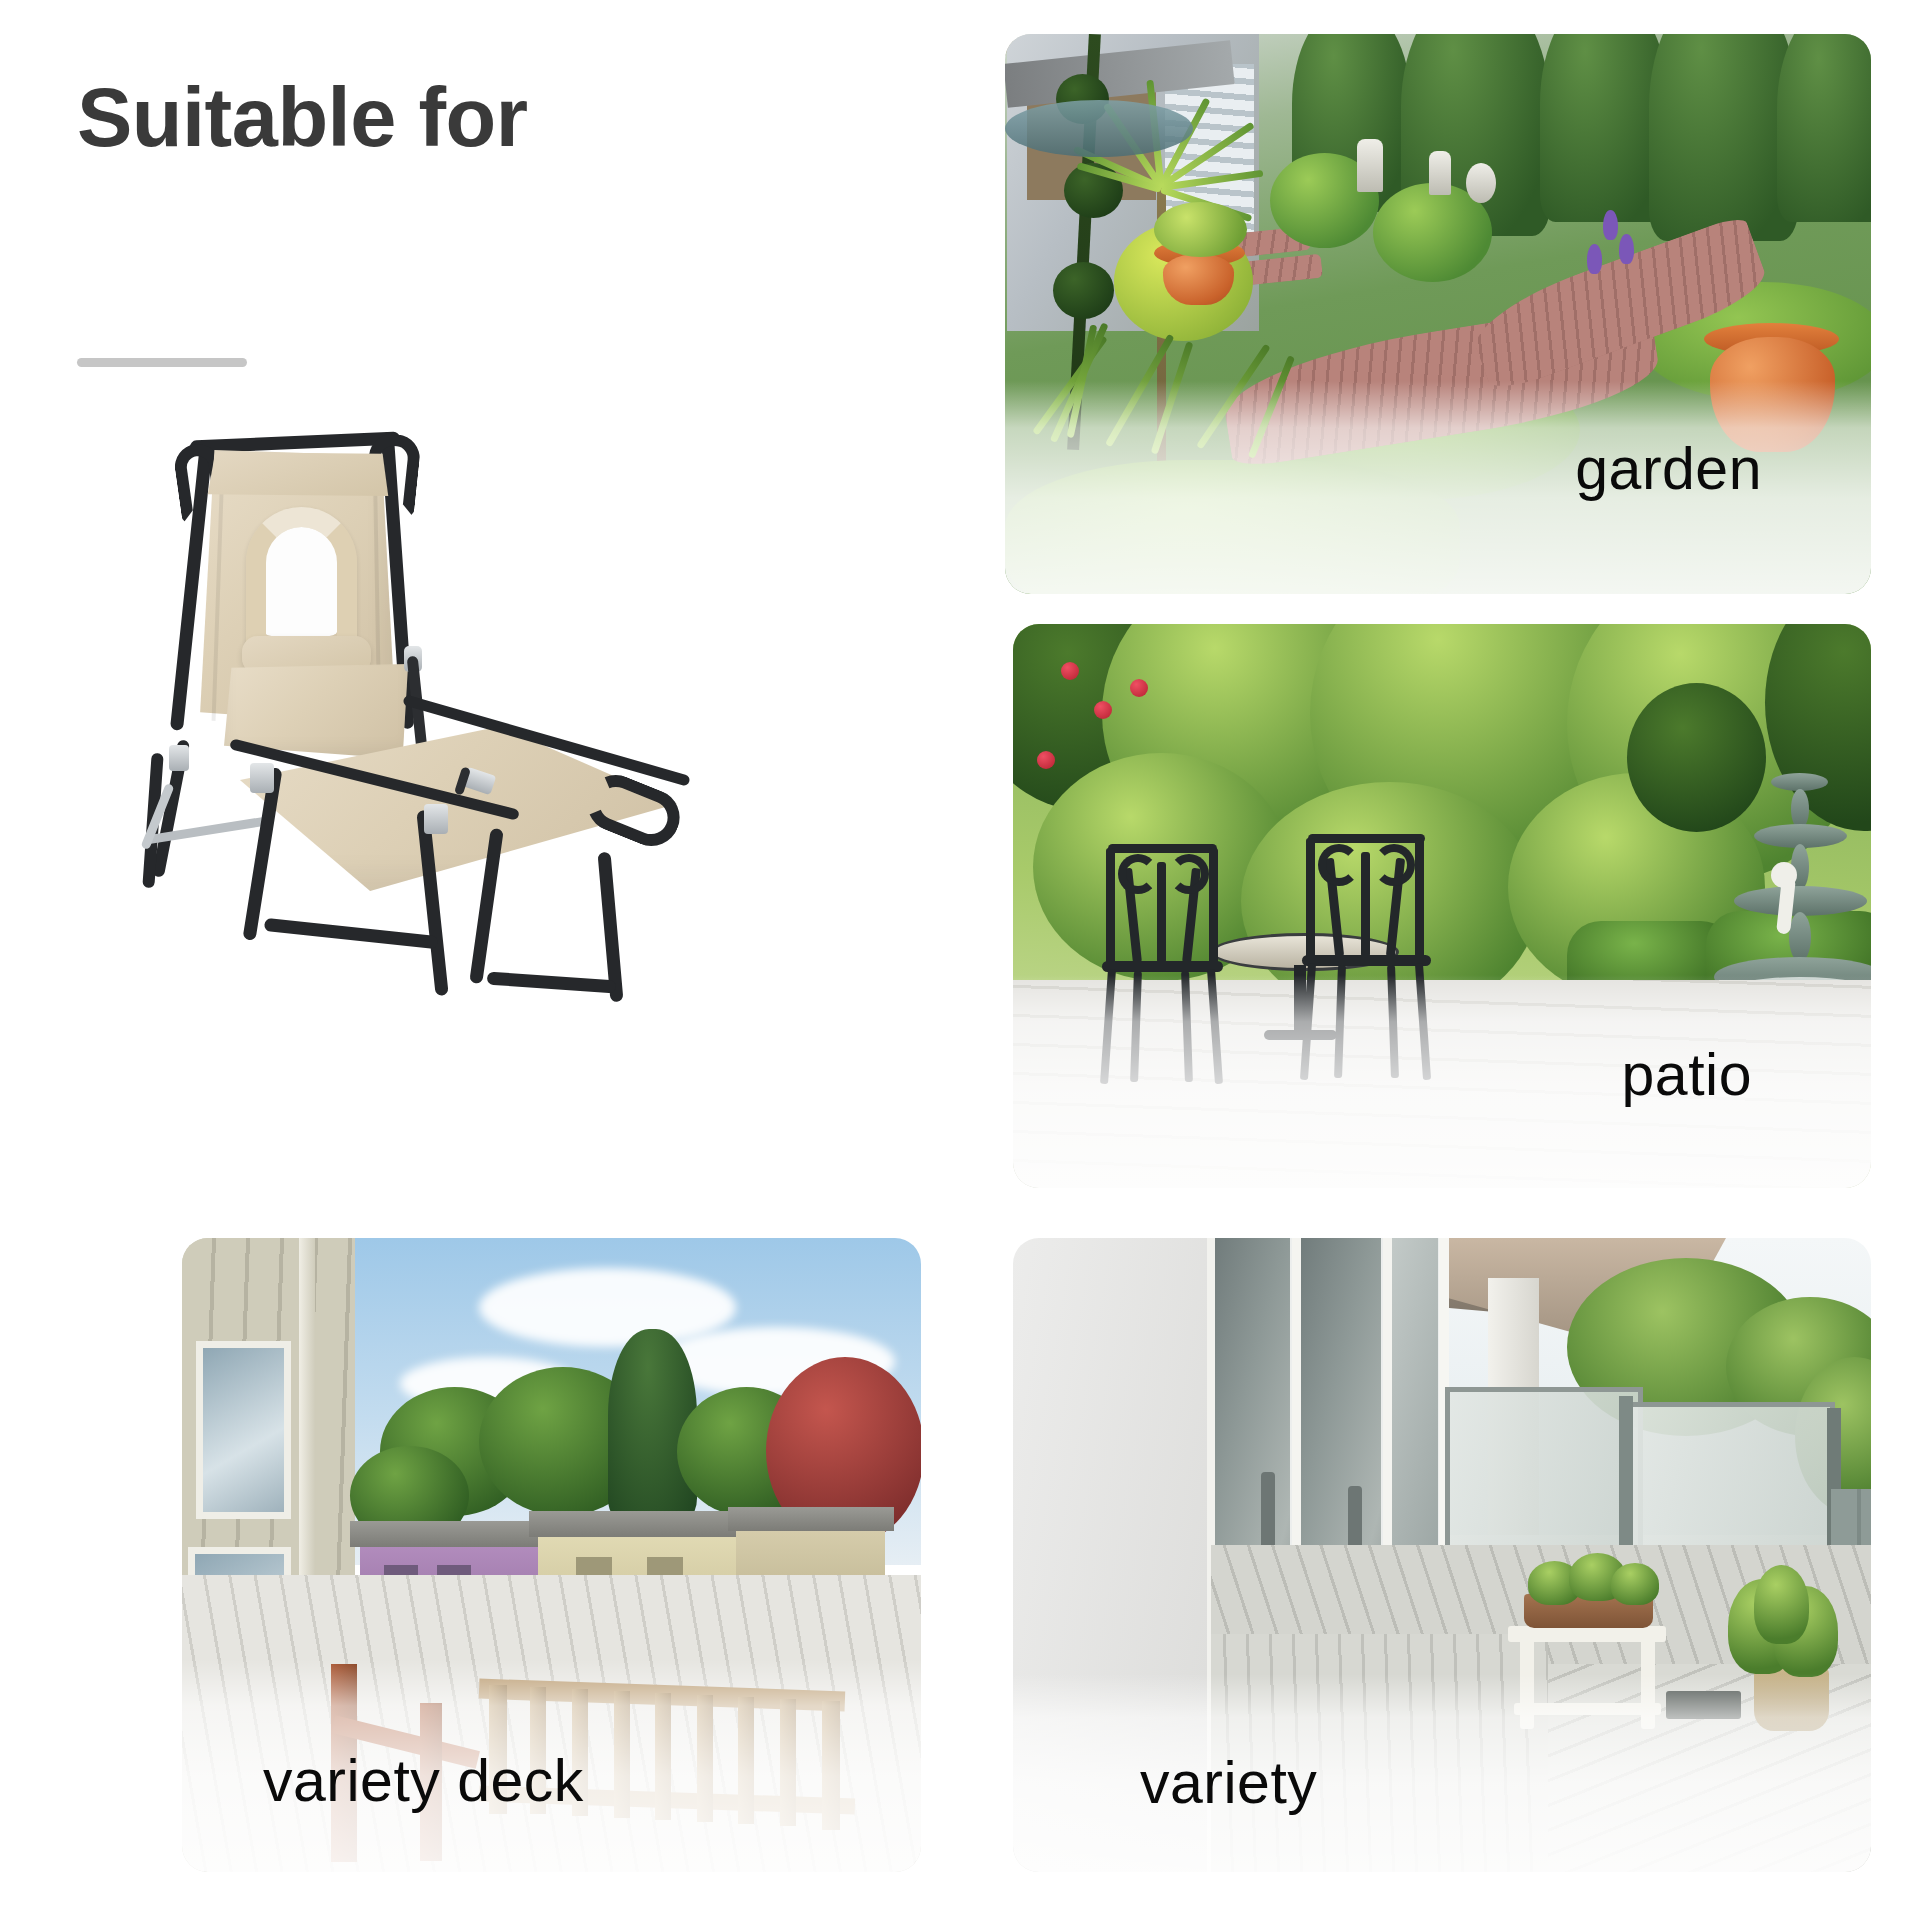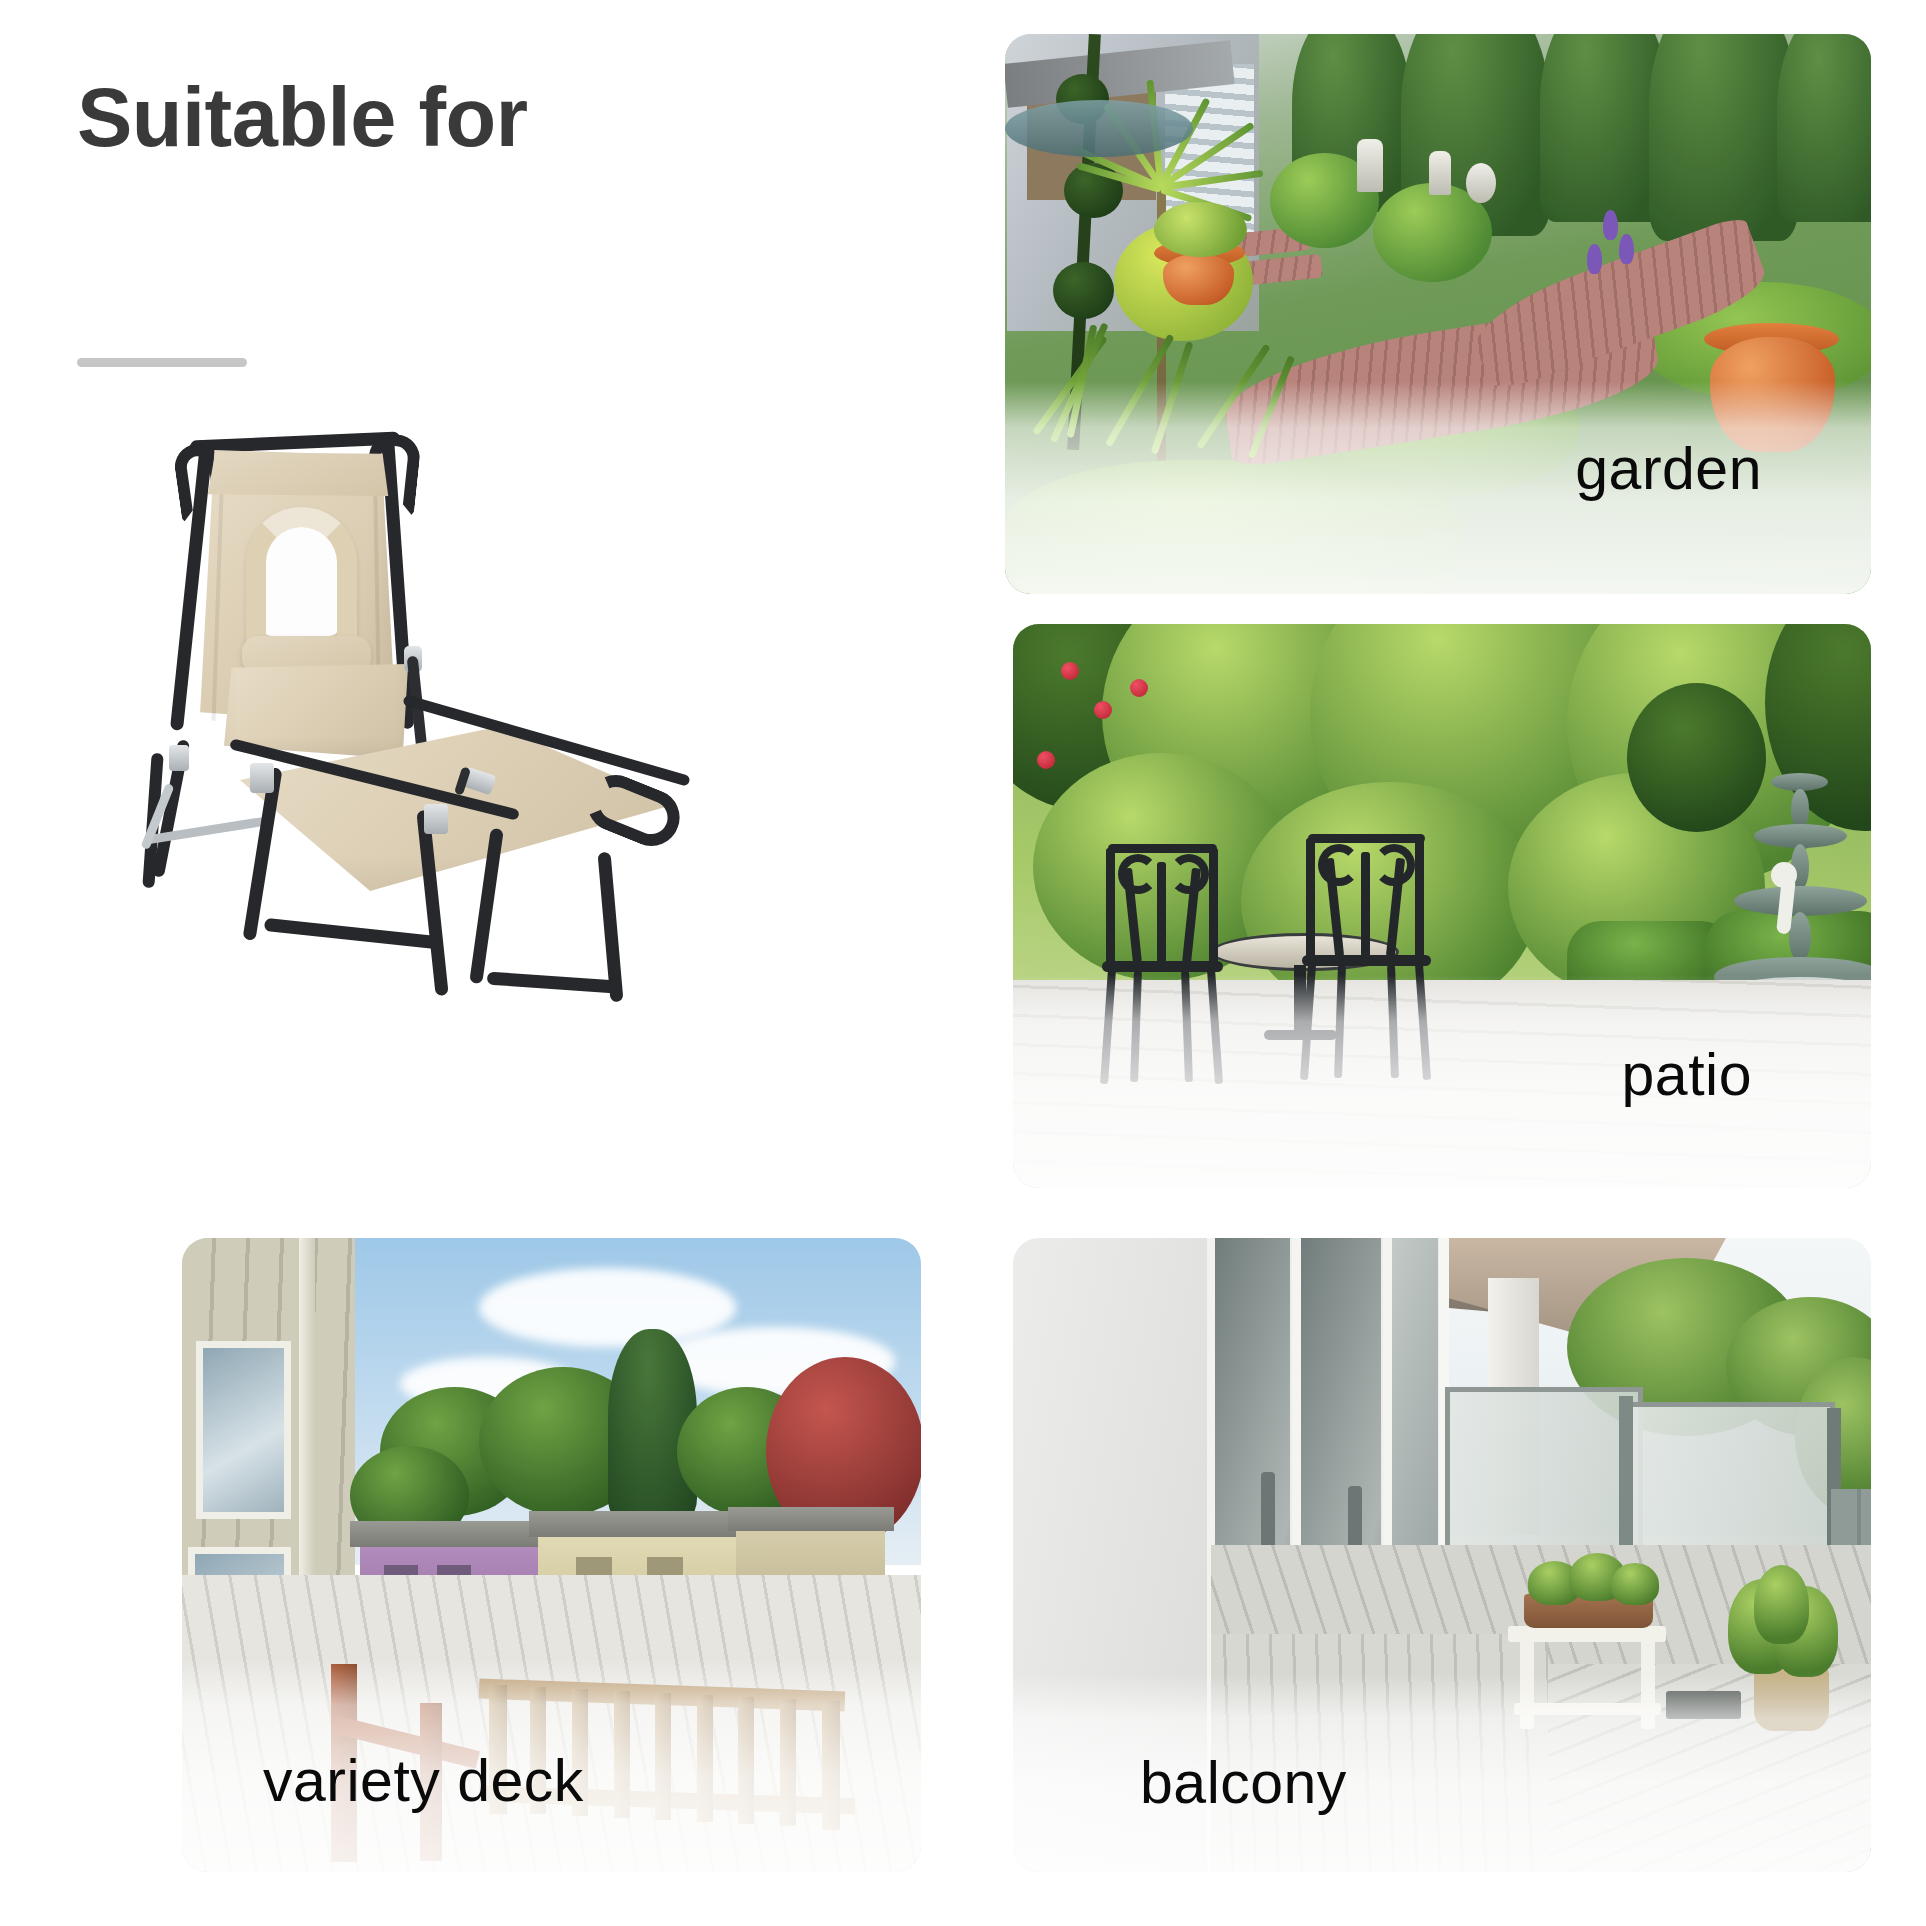--- a/index.html
+++ b/index.html
@@ -553,17 +553,17 @@
       <div class="bl-potter" style="left:741px; top:428px; width:75px; height:65px;"></div>
       <div class="bl-fern" style="left:715px; top:341px; width:69px; height:95px;"></div>
       <div class="bl-fern" style="left:760px; top:348px; width:65px; height:91px;"></div>
       <div class="bl-fern" style="left:741px; top:327px; width:55px; height:79px;"></div>
 
       <div style="position:absolute; left:653px; top:453px; width:75px; height:28px;
            background:#4d5450; border-radius:3px;"></div>
 
       <div class="veil"></div>
     </div>
-    <div class="label">balcony</div>
+    <div class="label">variety</div>
   </div>
 
 </div>
 
 
 </body></html>

